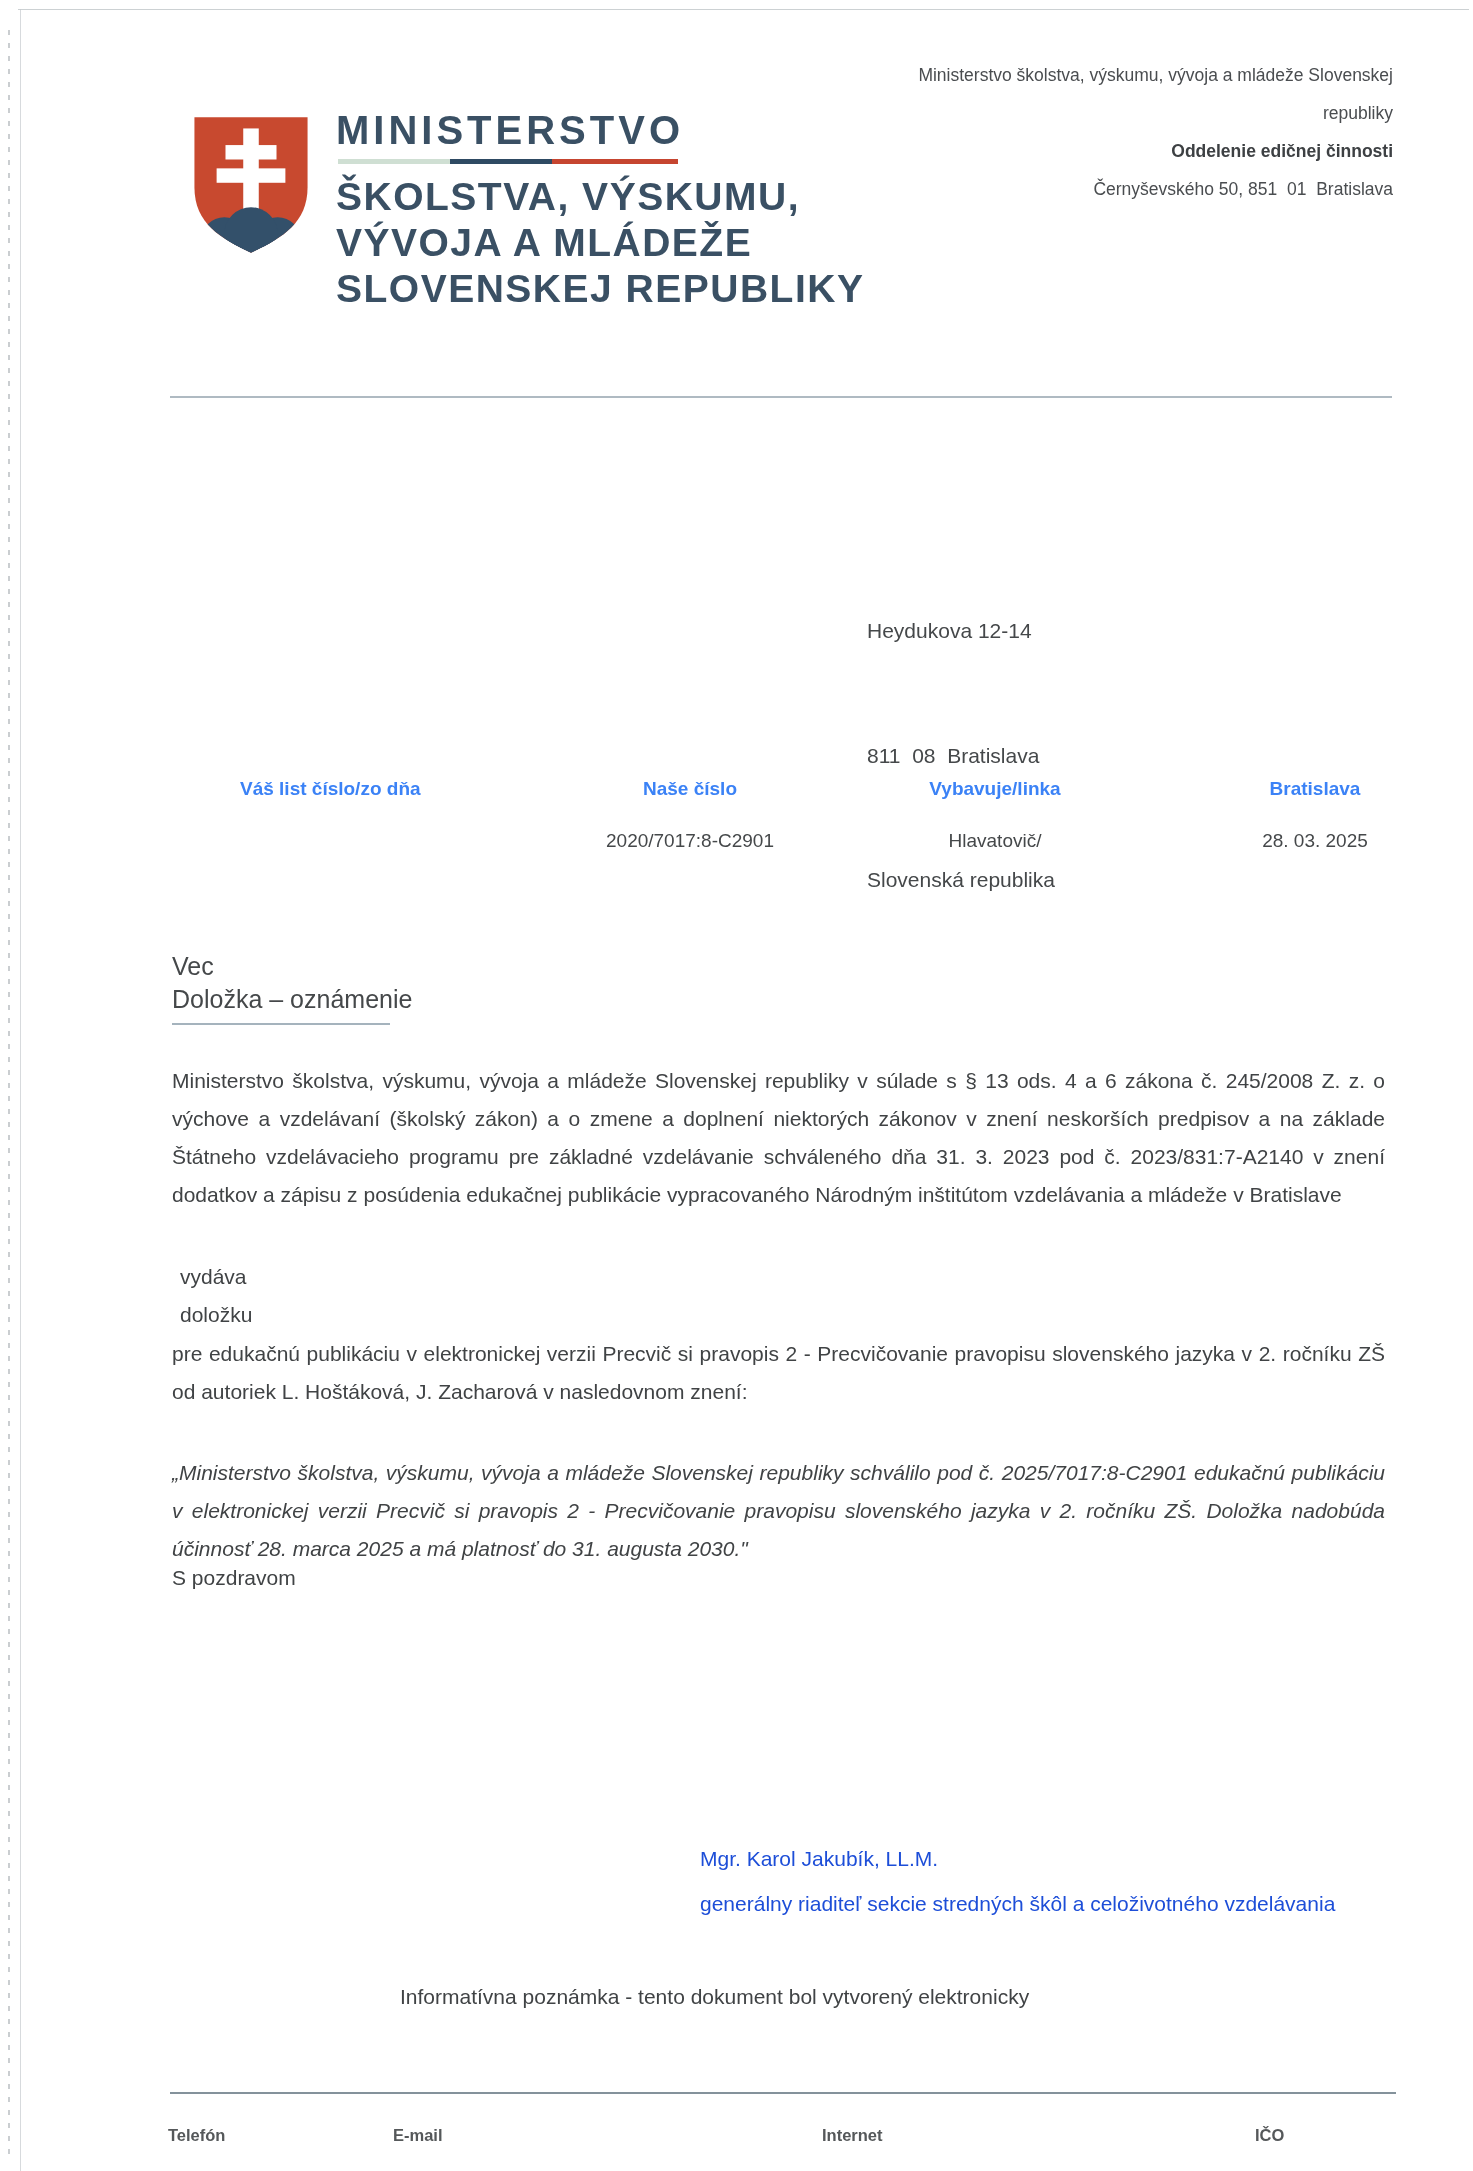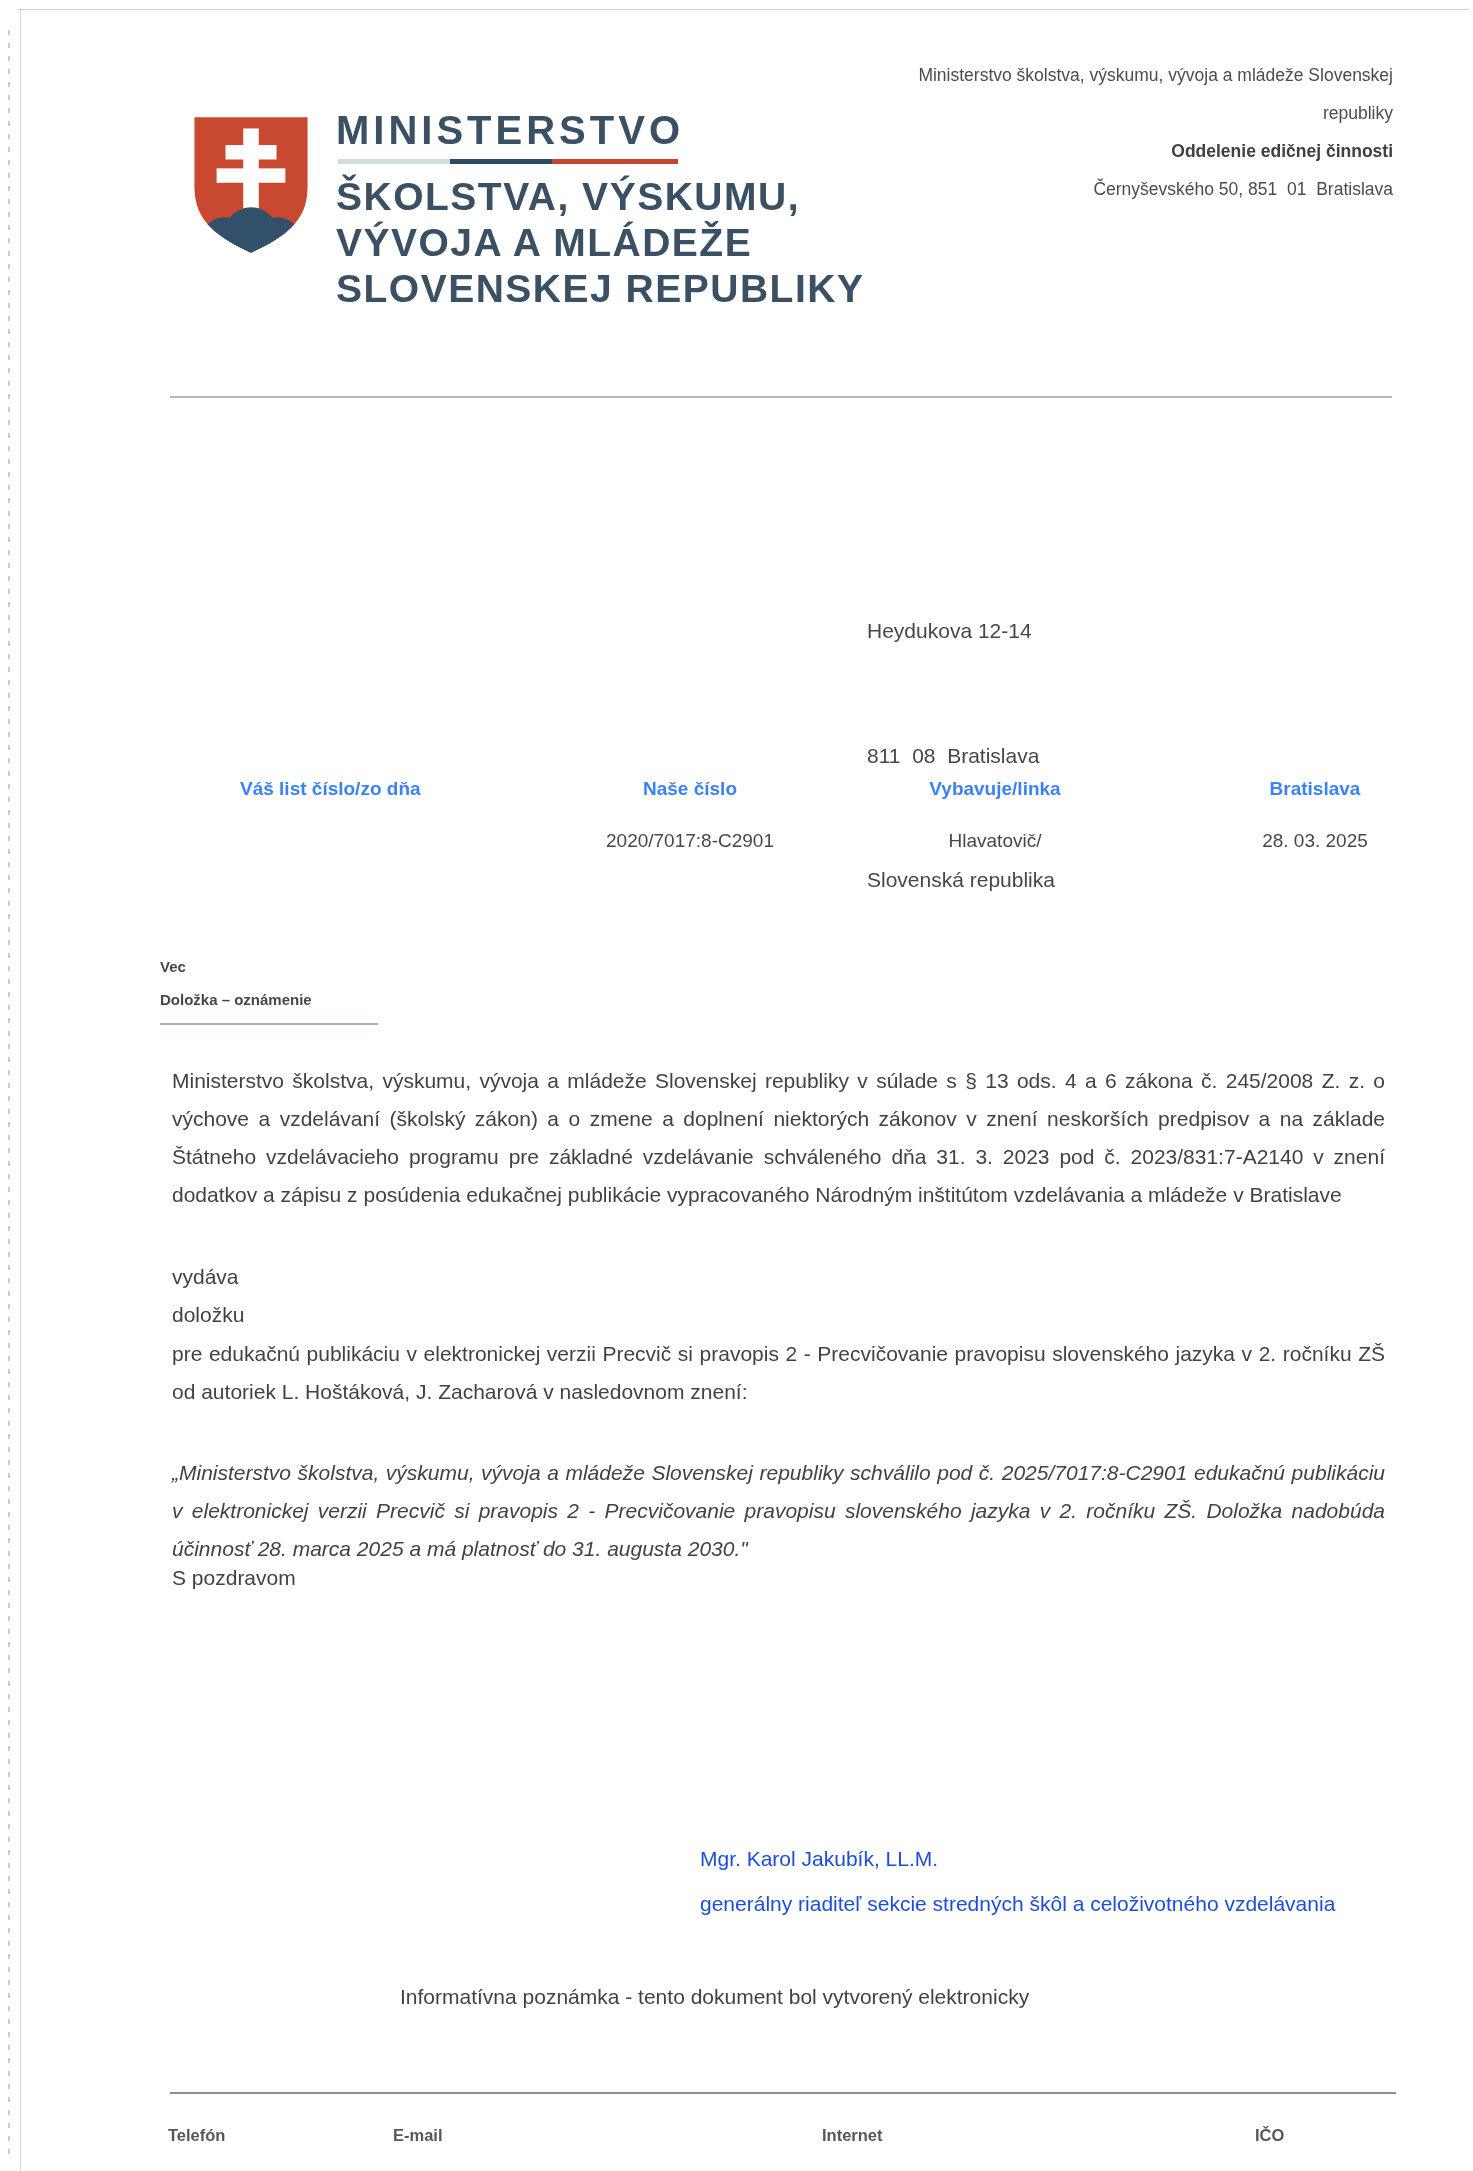--- a/index.html
+++ b/index.html
@@ -36,26 +36,26 @@
   
   .ref{position:absolute;top:778px;left:0;width:100%;font-size:19px;}
   .ref .col{position:absolute;top:0;}
   .ref .lbl{font-weight:bold;color:#3b82f6;}
   .ref .val{margin-top:21px;line-height:40px;}
   .ref .c1{left:240px;text-align:left;}
   .ref .c2{left:555px;width:270px;text-align:center;}
   .ref .c3{left:880px;width:230px;text-align:center;}
   .ref .c4{left:1195px;width:240px;text-align:center;}
   
-  .subject{position:absolute;left:160px;top:950px;font-size:15px;line-height:33px;font-weight:bold;}
+  .subject{position:absolute;left:172px;top:950px;font-size:25px;line-height:33px;}
   .subject .underline{width:218px;height:2px;background:#8ea0ac;margin-top:7px;opacity:.8;}
   
   .para{position:absolute;left:172px;width:1213px;font-size:21px;line-height:38px;text-align:justify;color:#404345;}
   .p1{top:1062px;}
-  .issues{position:absolute;left:172px;top:1258px;font-size:21px;line-height:38px;color:#404345;}
+  .issues{position:absolute;left:180px;top:1258px;font-size:21px;line-height:38px;color:#404345;}
   .p2{top:1335px;}
   .p3{top:1454px;font-style:italic;}
   .closing{position:absolute;left:172px;top:1566px;font-size:21px;color:#404345;text-align:right;}
   
   .signature{position:absolute;left:700px;top:1836px;width:700px;text-align:left;font-size:21px;line-height:45px;color:#1d4ed8;}
   
   .note{position:absolute;left:400px;top:1985px;font-size:21px;color:#404345;}
   
   .rule.ftr{left:170px;top:2092px;width:1226px;height:2px;background:#6e7f8a;opacity:.85;}
   .footer-label{position:absolute;top:2126px;font-size:16.5px;color:#55585a;font-weight:bold;}

